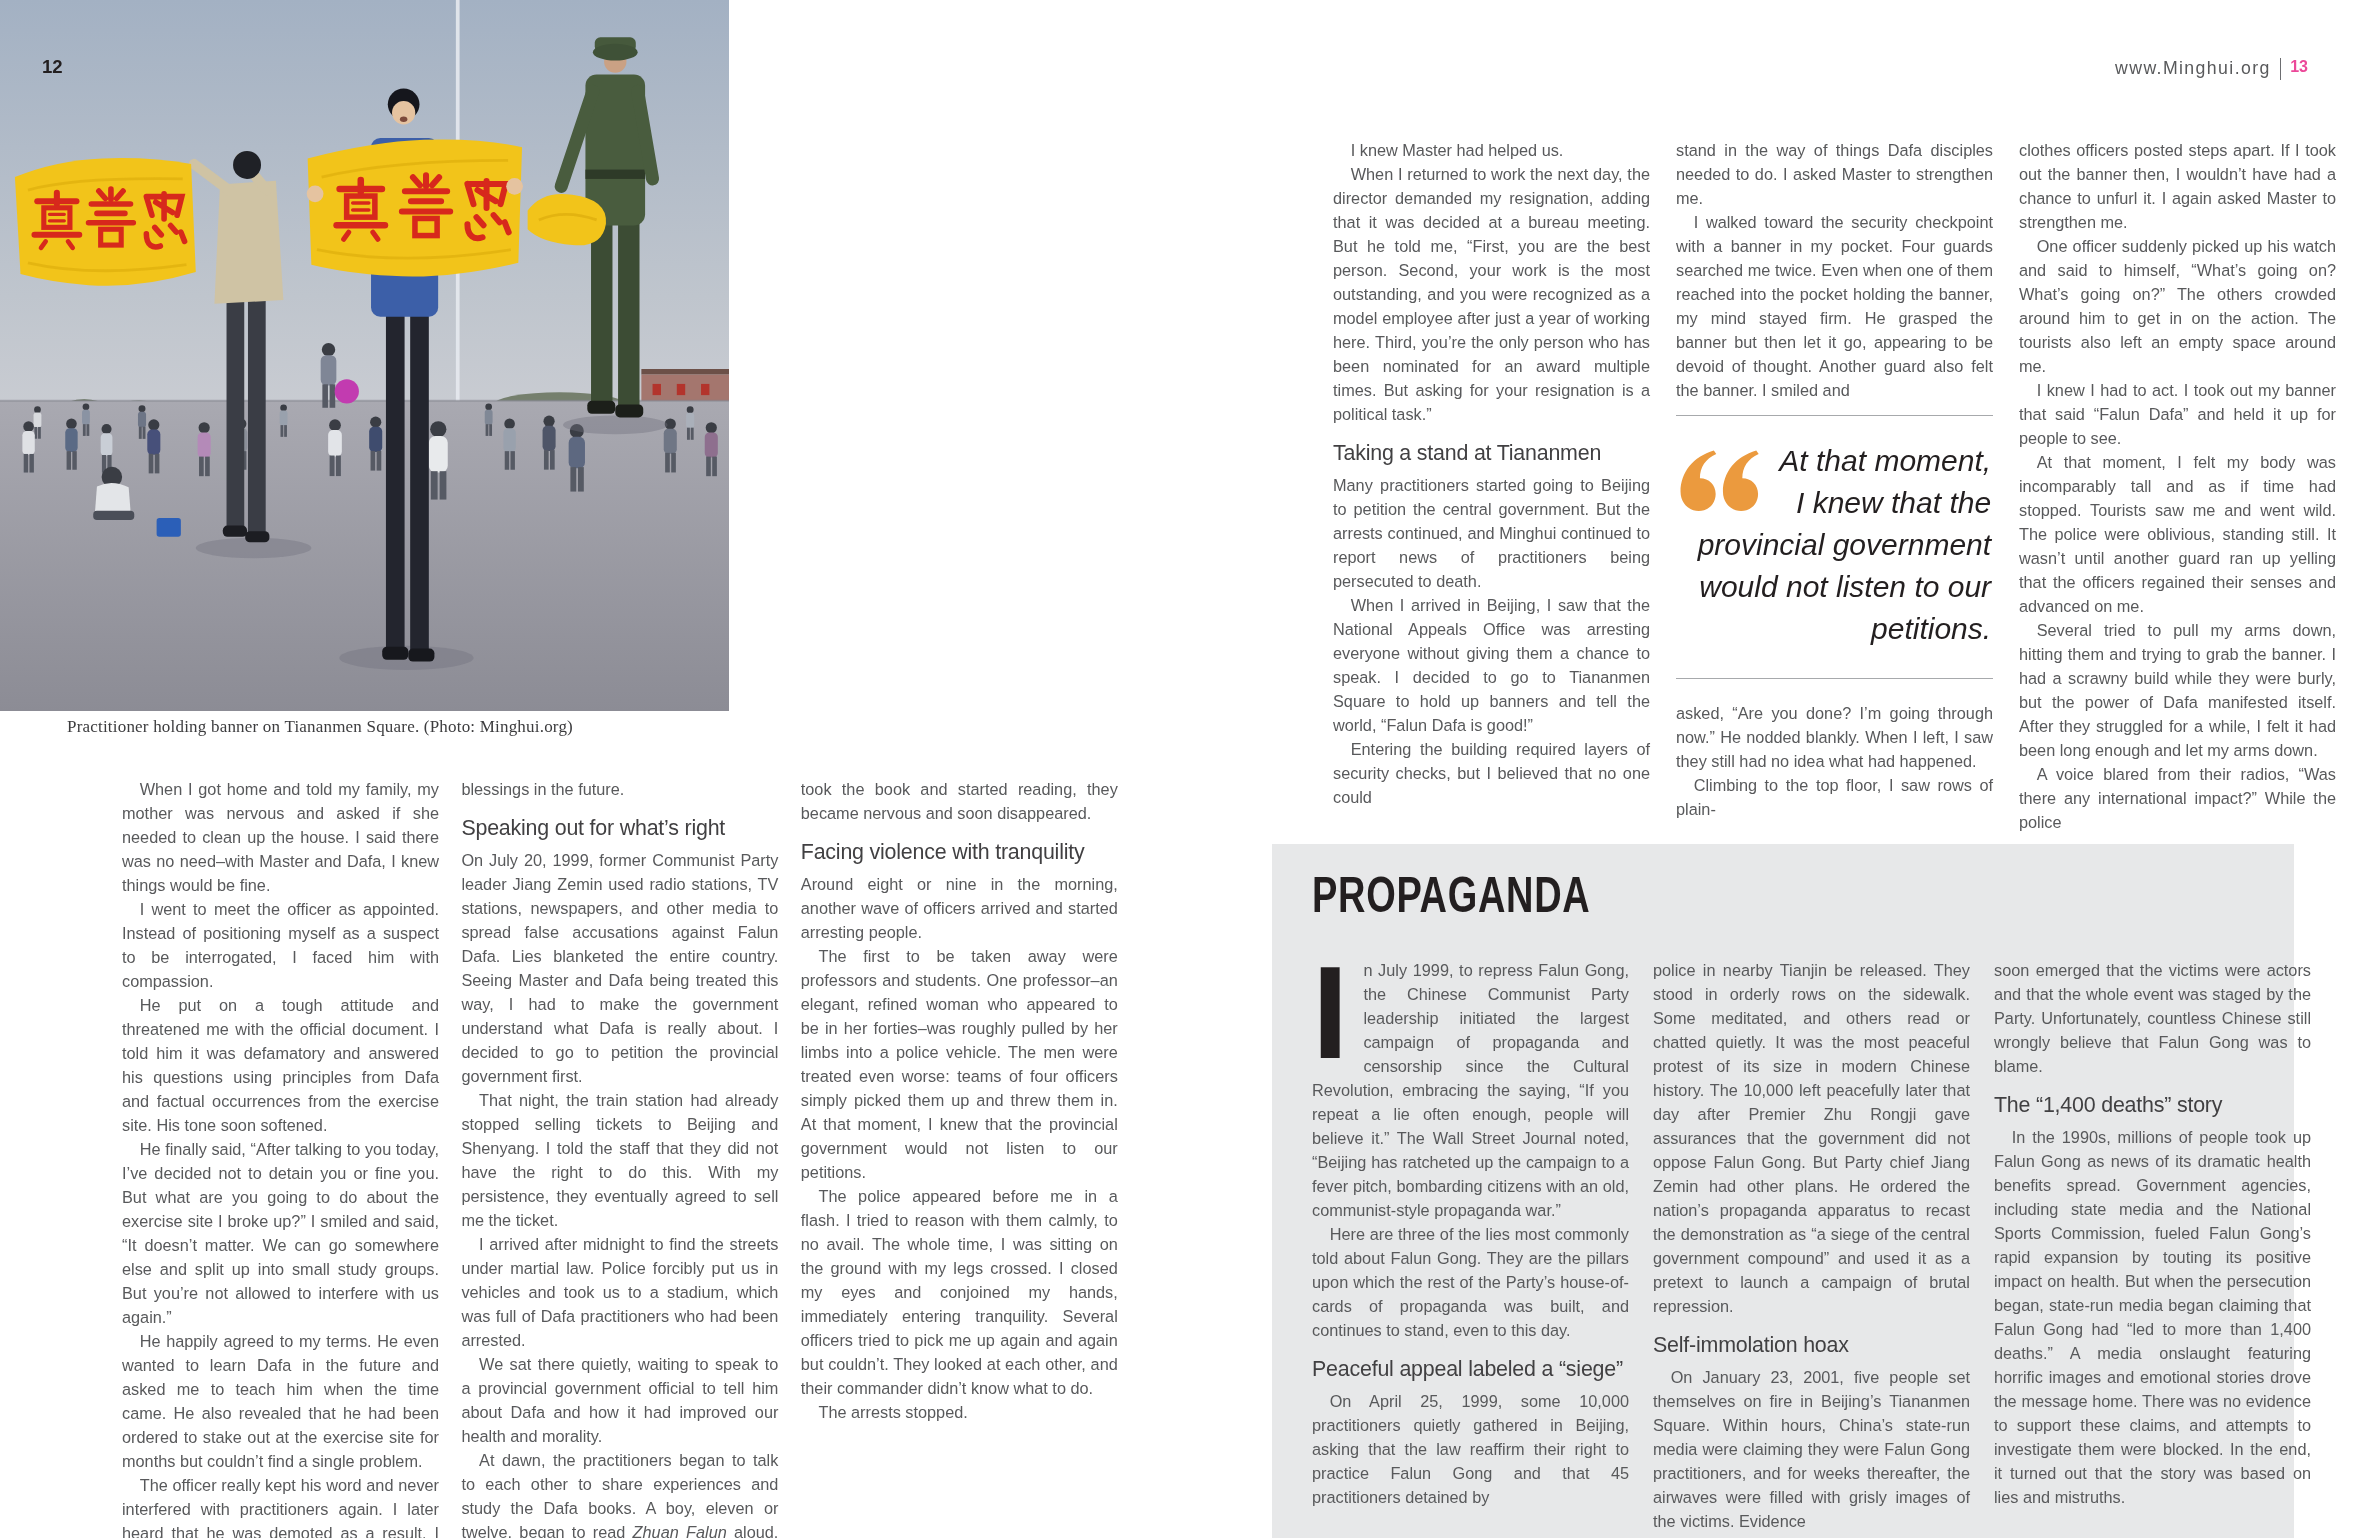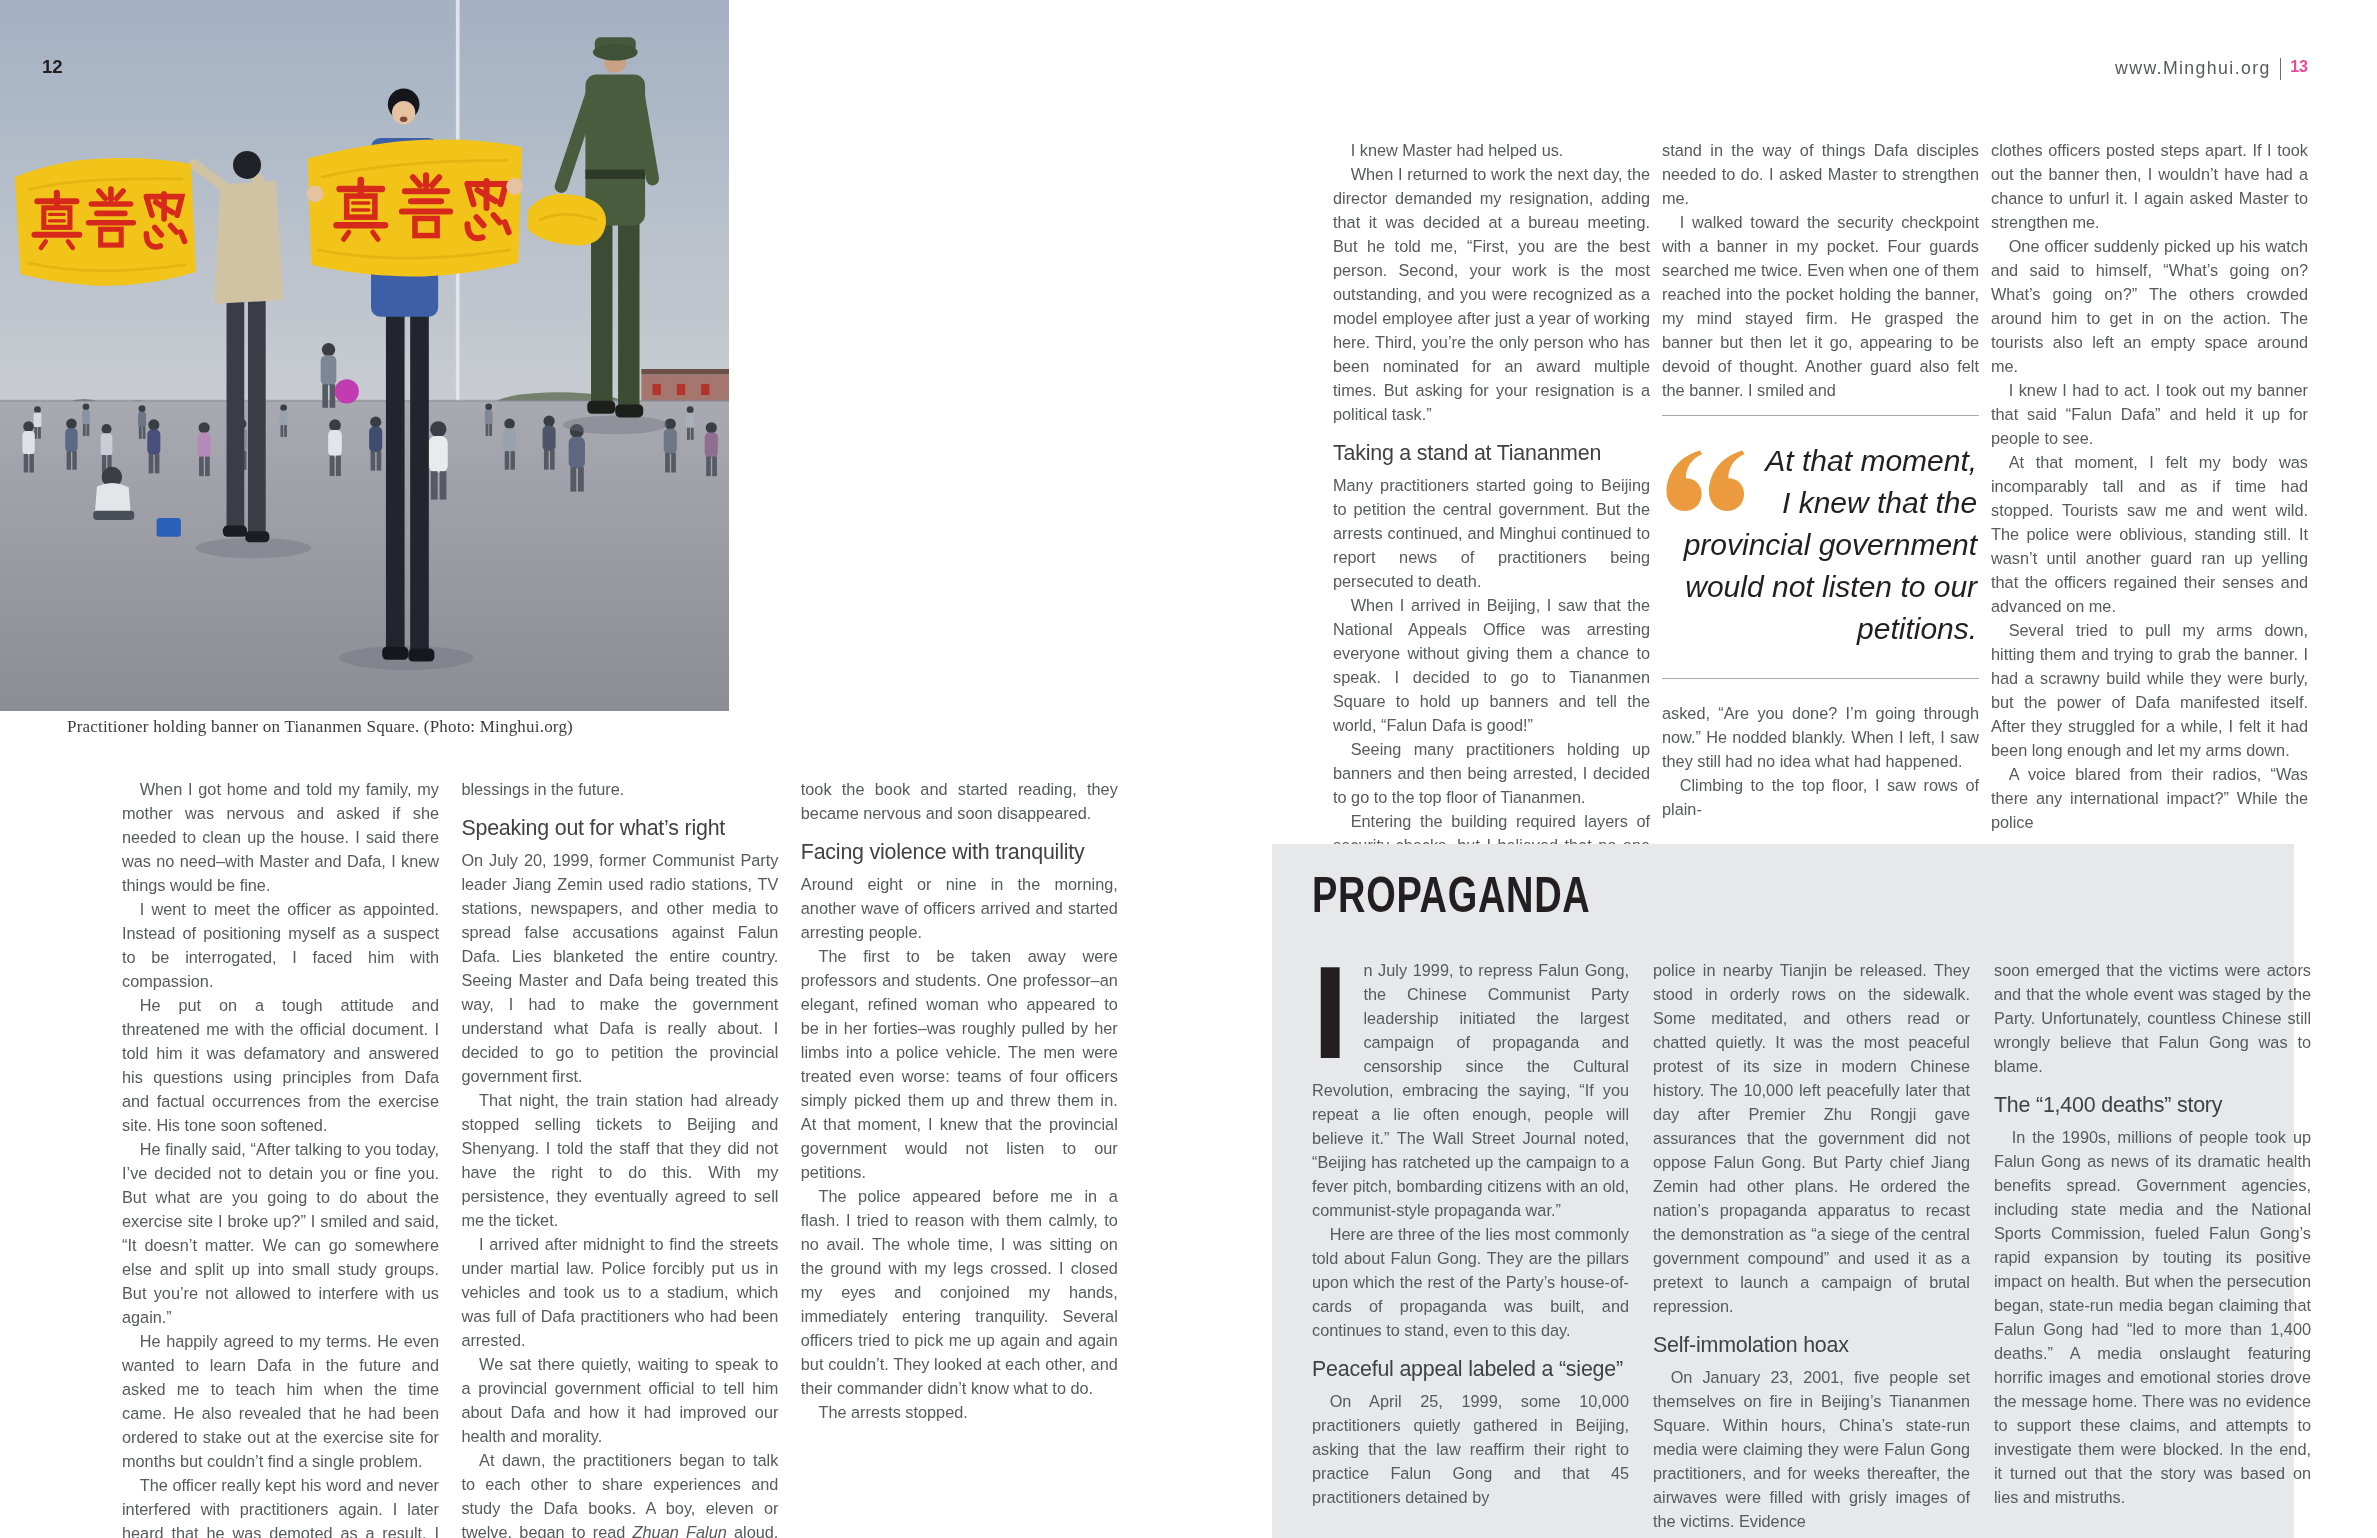--- a/index.html
+++ b/index.html
@@ -10,21 +10,21 @@
   .pagenum{position:absolute;font-size:18.6px;font-weight:700;color:#231F20}
   .pagenum-left{left:42px;top:56px}
   .caption{position:absolute;left:67px;top:717px;width:653px;
            font-family:"Liberation Serif",serif;font-size:17px;color:#3c3c3e;letter-spacing:0.2px}
   .rp-header{position:absolute;left:1333px;top:58px;width:975px;display:flex;justify-content:flex-end;gap:9.3px}
   .rp-url{font-size:17.7px;letter-spacing:1.4px;color:#58595B}
   .rp-divider{width:0.9px;height:22.4px;background:#6d6e71}
   .rp-num{font-size:16px;font-weight:700;color:#ec4899}
   .cols{position:absolute;display:flex}
   .lp-cols{left:122px;top:777px;gap:22.4px}
-  .rp-cols{left:1333px;top:138px;gap:12px}
+  .rp-cols{left:1333px;top:138px;gap:26px}
   .col{width:317px}
   .body-col p{font-size:16.3px;line-height:24px;color:#58595B;text-align:justify;text-indent:17.7px}
   .body-col p.noindent{text-indent:0}
   h3.story{font-size:21.4px;font-weight:400;color:#414042;line-height:26px;margin:14px 0 6.5px;letter-spacing:-0.2px}
   .pullquote{border-top:0.9px solid #a7a9ac;border-bottom:0.9px solid #a7a9ac;margin:13px 0 22.4px;padding:24px 1.9px 28px}
   .pq-mark{float:left;width:82px;height:63px;margin:7.5px 13px 0 0}
   .pq-text{font-family:Liberation Sans, sans-serif;font-style:italic;font-size:30px;line-height:42px;color:#231F20;text-align:right;text-indent:0 !important}
   .continued{display:flex;align-items:center;margin-top:28px}
   .cont-arrow{width:0;height:0;border-top:7.5px solid transparent;border-bottom:7.5px solid transparent;border-left:11.2px solid #EB9A3E;margin-right:11.2px}
   .cont-label{font-size:17px;letter-spacing:0.9px;color:#58595B;text-indent:0 !important;text-align:left !important}
@@ -228,21 +228,20 @@
     <span class="rp-num">13</span>
   </div>
 
   <div class="cols rp-cols">
     <div class="col body-col">
       <p>I knew Master had helped us.</p>
       <p>When I returned to work the next day, the director demanded my resignation, adding that it was decided at a bureau meeting. But he told me, “First, you are the best person. Second, your work is the most outstanding, and you were recognized as a model employee after just a year of working here. Third, you’re the only person who has been nominated for an award multiple times. But asking for your resignation is a political task.”</p>
       <h3 class="story">Taking a stand at Tiananmen</h3>
       <p class="noindent">Many practitioners started going to Beijing to petition the central government. But the arrests continued, and Minghui continued to report news of practitioners being persecuted to death.</p>
       <p>When I arrived in Beijing, I saw that the National Appeals Office was arresting everyone without giving them a chance to speak. I decided to go to Tiananmen Square to hold up banners and tell the world, “Falun Dafa is good!”</p>
-      <p>Seeing many practitioners holding up banners and then being arrested, I decided to go to the top floor of Tiananmen.</p>
       <p>Entering the building required layers of security checks, but I believed that no one could</p>
     </div>
     <div class="col body-col">
       <p class="noindent">stand in the way of things Dafa disciples needed to do. I asked Master to strengthen me.</p>
       <p>I walked toward the security checkpoint with a banner in my pocket. Four guards searched me twice. Even when one of them reached into the pocket holding the banner, my mind stayed firm. He grasped the banner but then let it go, appearing to be devoid of thought. Another guard also felt the banner. I smiled and</p>
       <div class="pullquote">
         <svg class="pq-mark" viewBox="0 0 135 104">
           <path d="M59 4 C25 14 4 40 4 72 C4 92 18 104 34 104 C50 104 62 92 62 76 C62 61 51 50 36 50 C36 32 45 18 63 10 Z" fill="#EB9A3E"></path>
           <path d="M59 4 C25 14 4 40 4 72 C4 92 18 104 34 104 C50 104 62 92 62 76 C62 61 51 50 36 50 C36 32 45 18 63 10 Z" fill="#EB9A3E" transform="translate(70,0)"></path>
         </svg>

